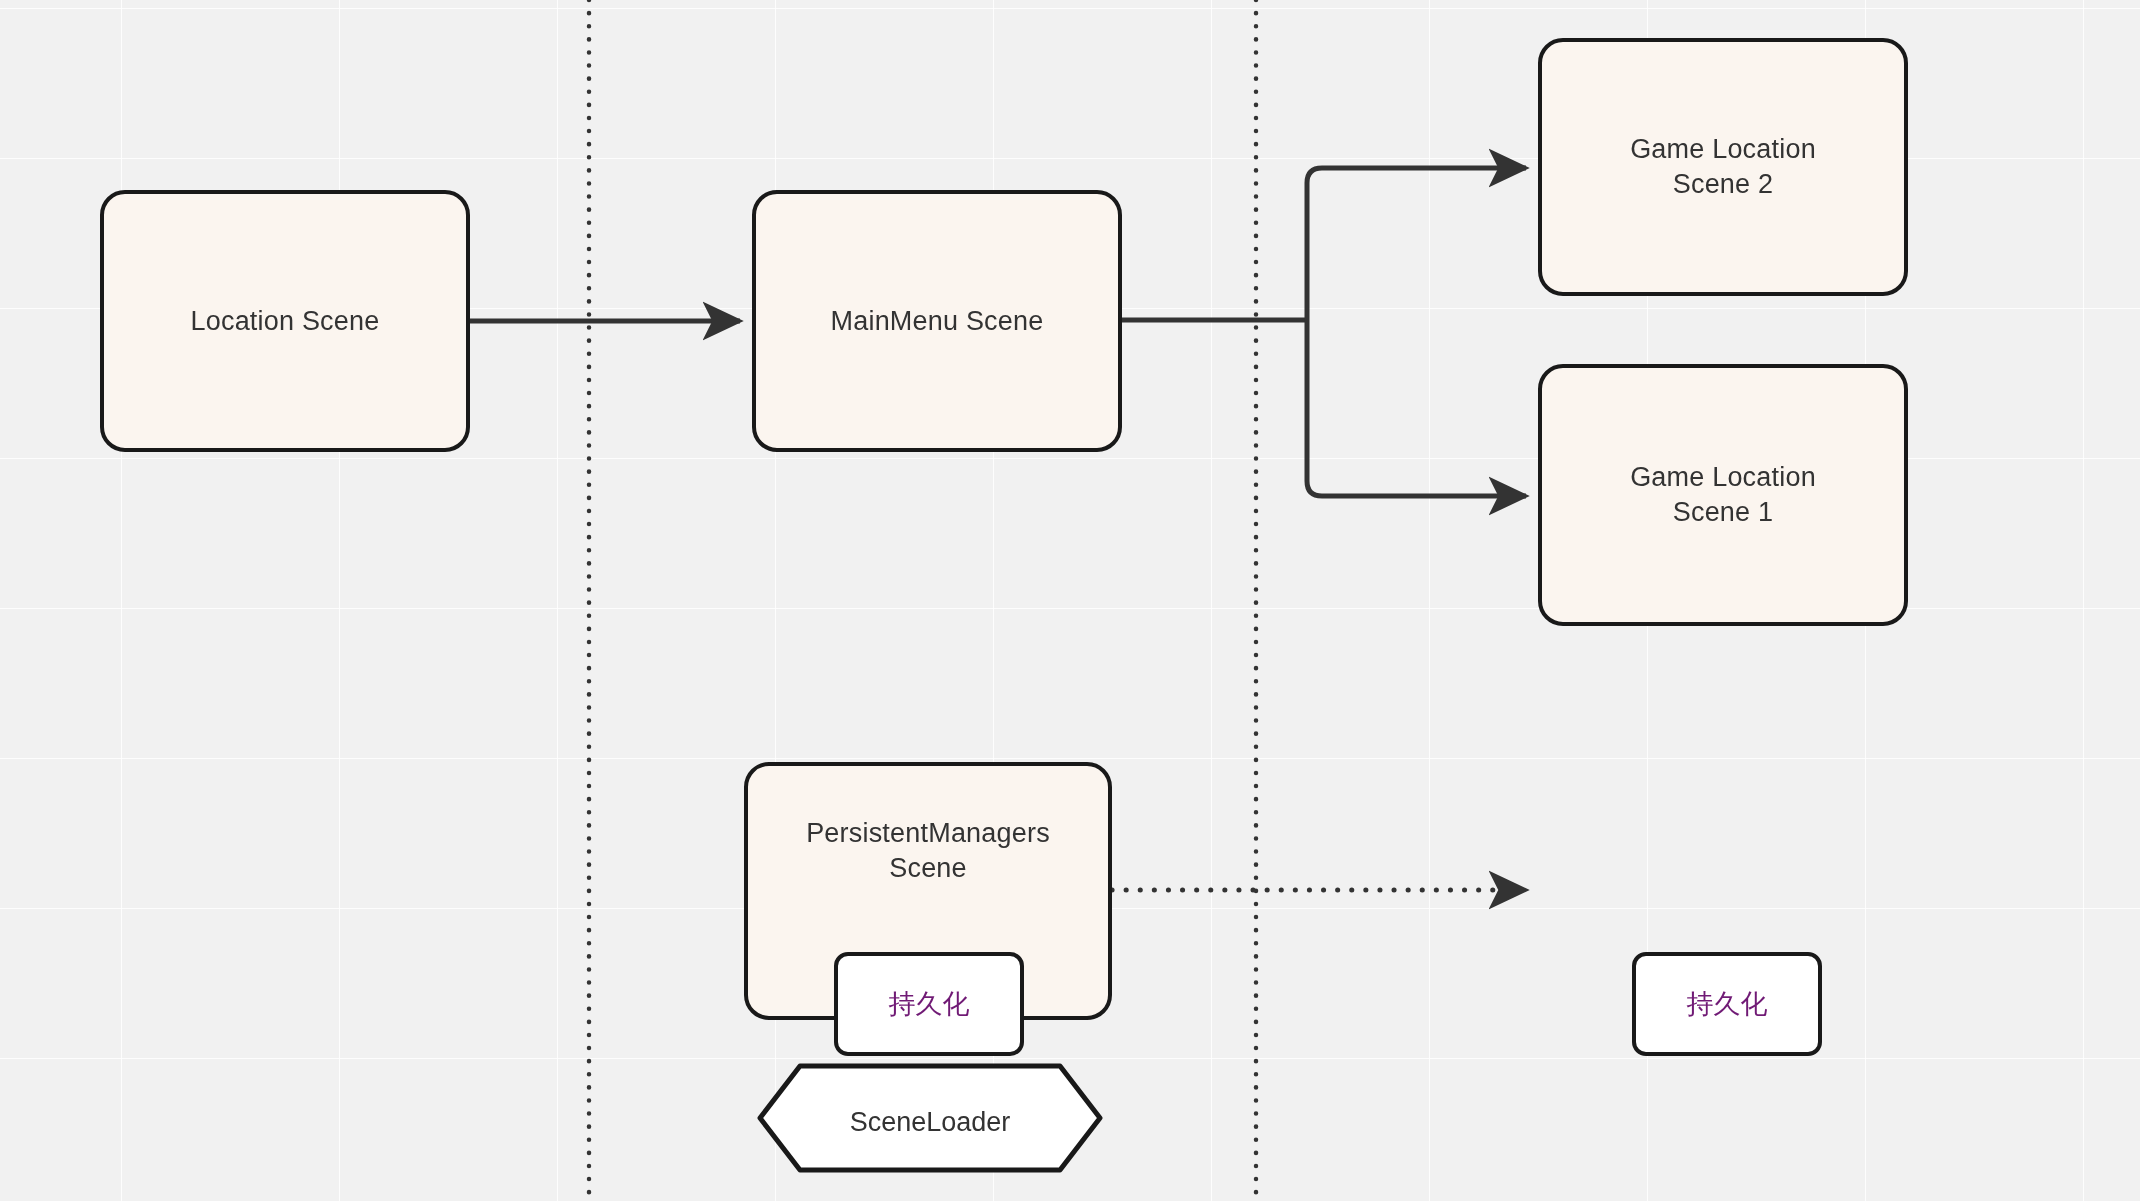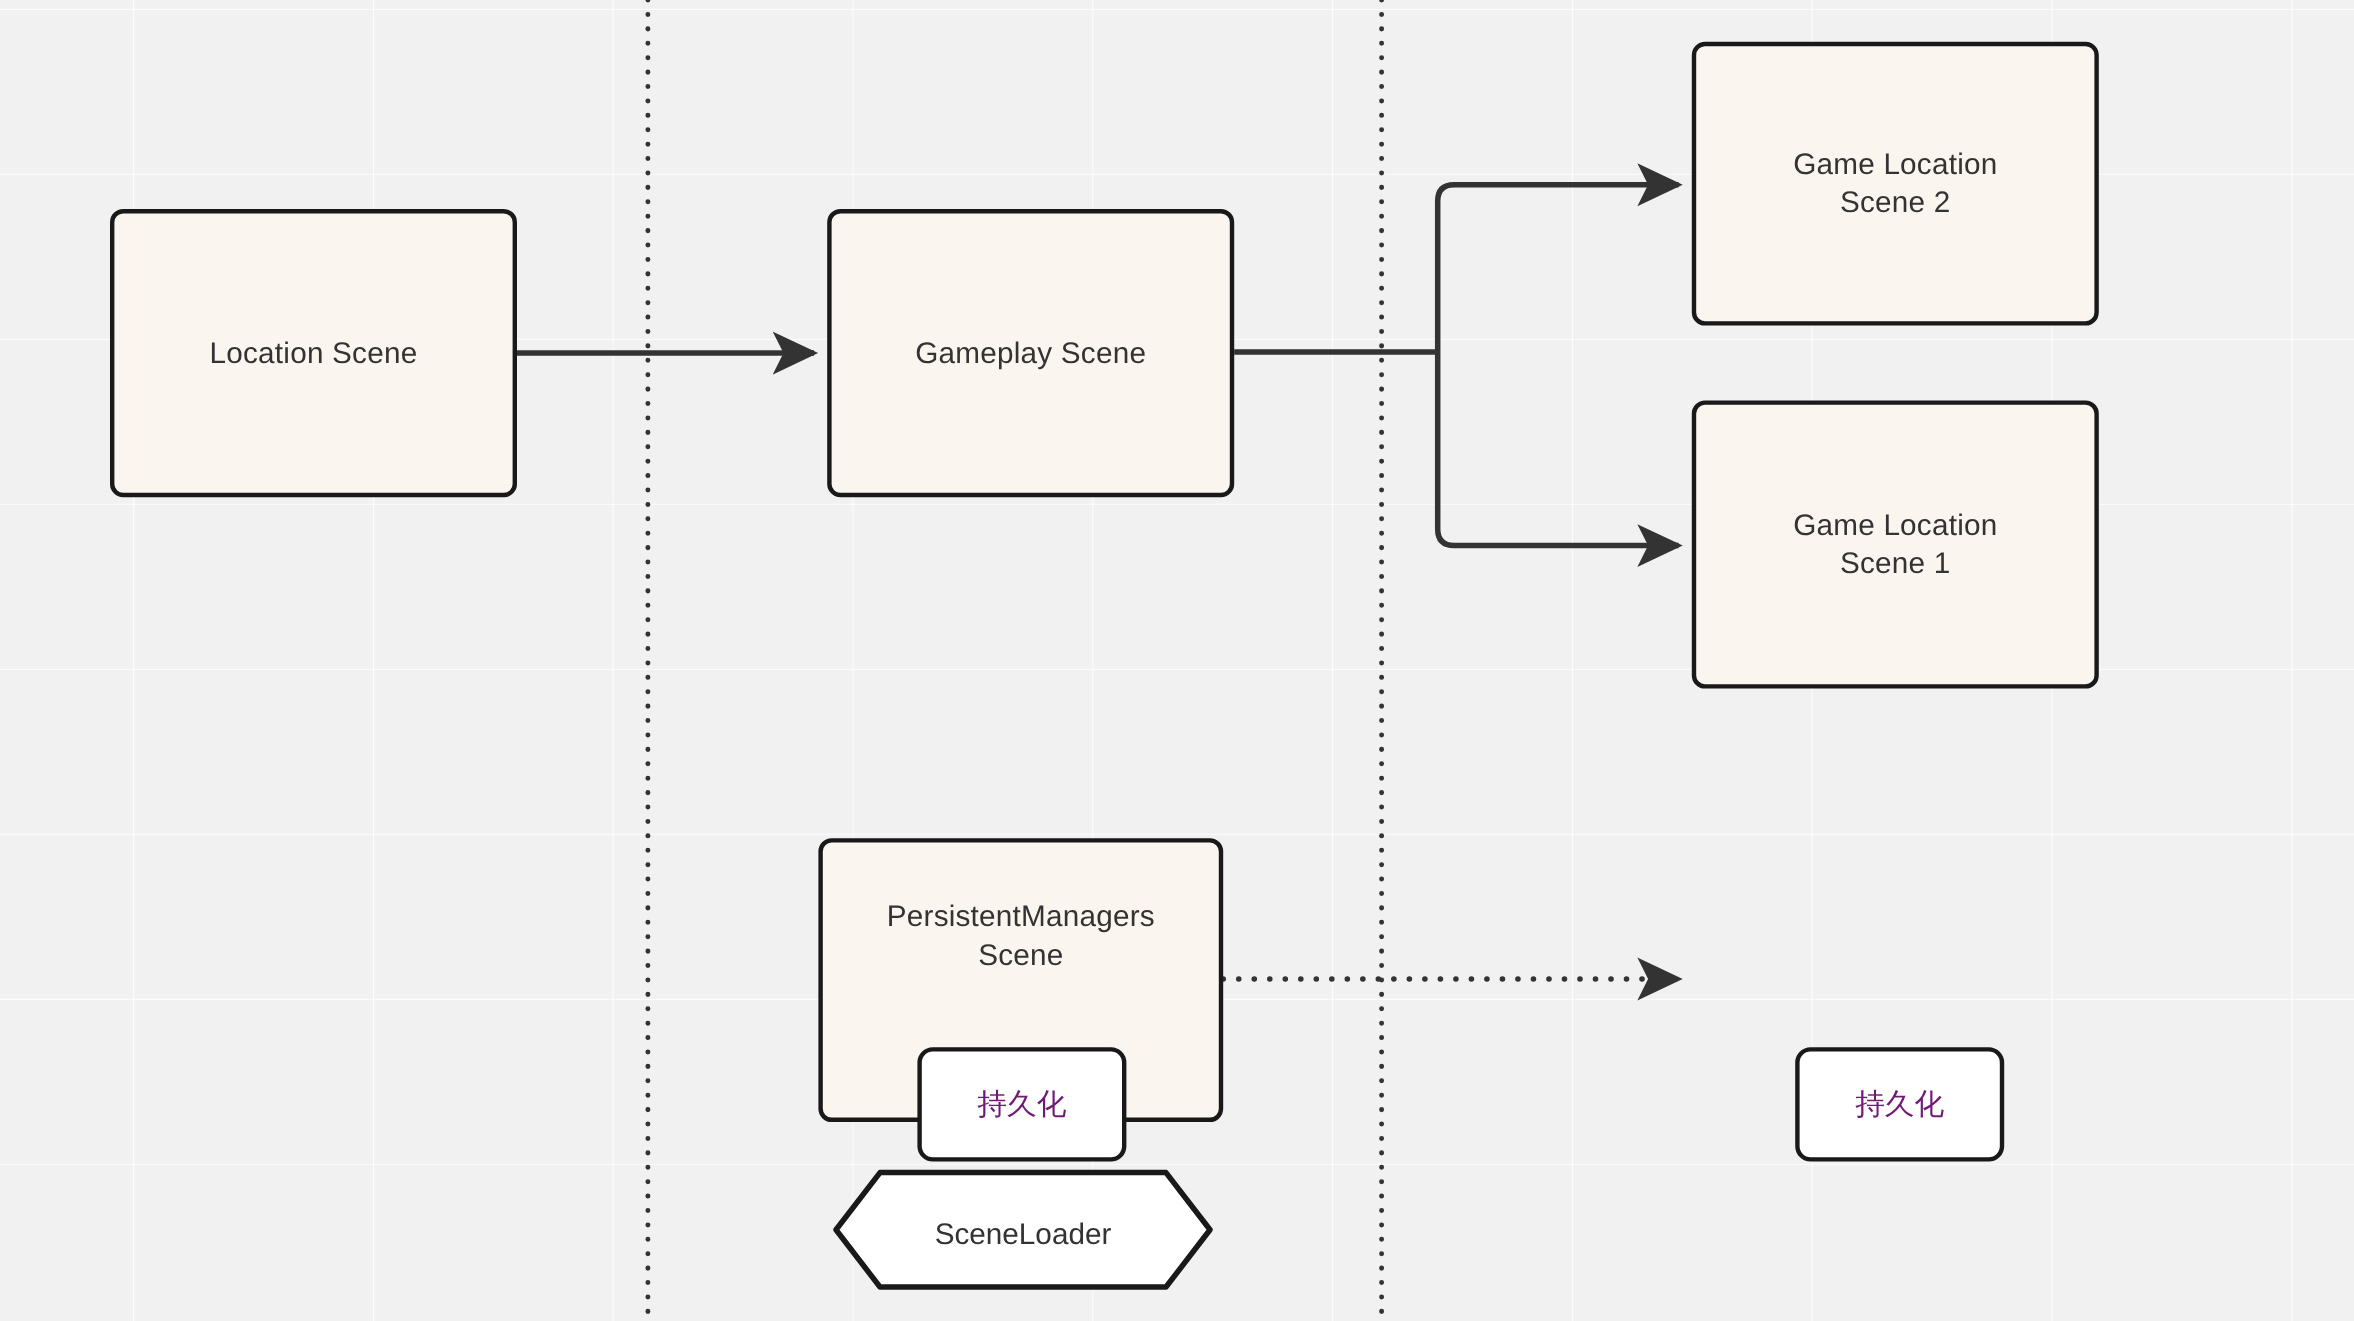--- a/index.html
+++ b/index.html
@@ -31,21 +31,21 @@
   .node {
     position: absolute;
     box-sizing: border-box;
     display: flex;
     align-items: center;
     justify-content: center;
     text-align: center;
     color: #333333;
     background: #fbf5ef;
     border: 4px solid #191919;
-    border-radius: 12px;
+    border-radius: 25px;
     font-size: 27px;
     line-height: 1.28;
     letter-spacing: 0.2px;
     white-space: pre-line;
     z-index: 3;
   }
   .badge {
     position: absolute;
     box-sizing: border-box;
     display: flex;
@@ -107,21 +107,21 @@
     <path d="M 1307 320 L 1307 481 Q 1307 496 1322 496 L 1526 496" fill="none" stroke="#333333" stroke-width="5" marker-end="url(#arrowSolid)"></path>
 
     <path d="M 1112 890 L 1526 890" fill="none" stroke="#333333" stroke-width="5" stroke-linecap="round" stroke-dasharray="0.1 14" marker-end="url(#arrowDotted)"></path>
   </svg>
 
   <div class="node" style="left:100px; top:190px; width:370px; height:262px;">
     <span>Location Scene</span>
   </div>
 
   <div class="node" style="left:752px; top:190px; width:370px; height:262px;">
-    <span>Gameplay Scene</span>
+    <span>MainMenu Scene</span>
   </div>
 
   <div class="node" style="left:1538px; top:38px; width:370px; height:258px;">
     <span>Game Location
 Scene 2</span>
   </div>
 
   <div class="node" style="left:1538px; top:364px; width:370px; height:262px;">
     <span>Game Location
 Scene 1</span>

